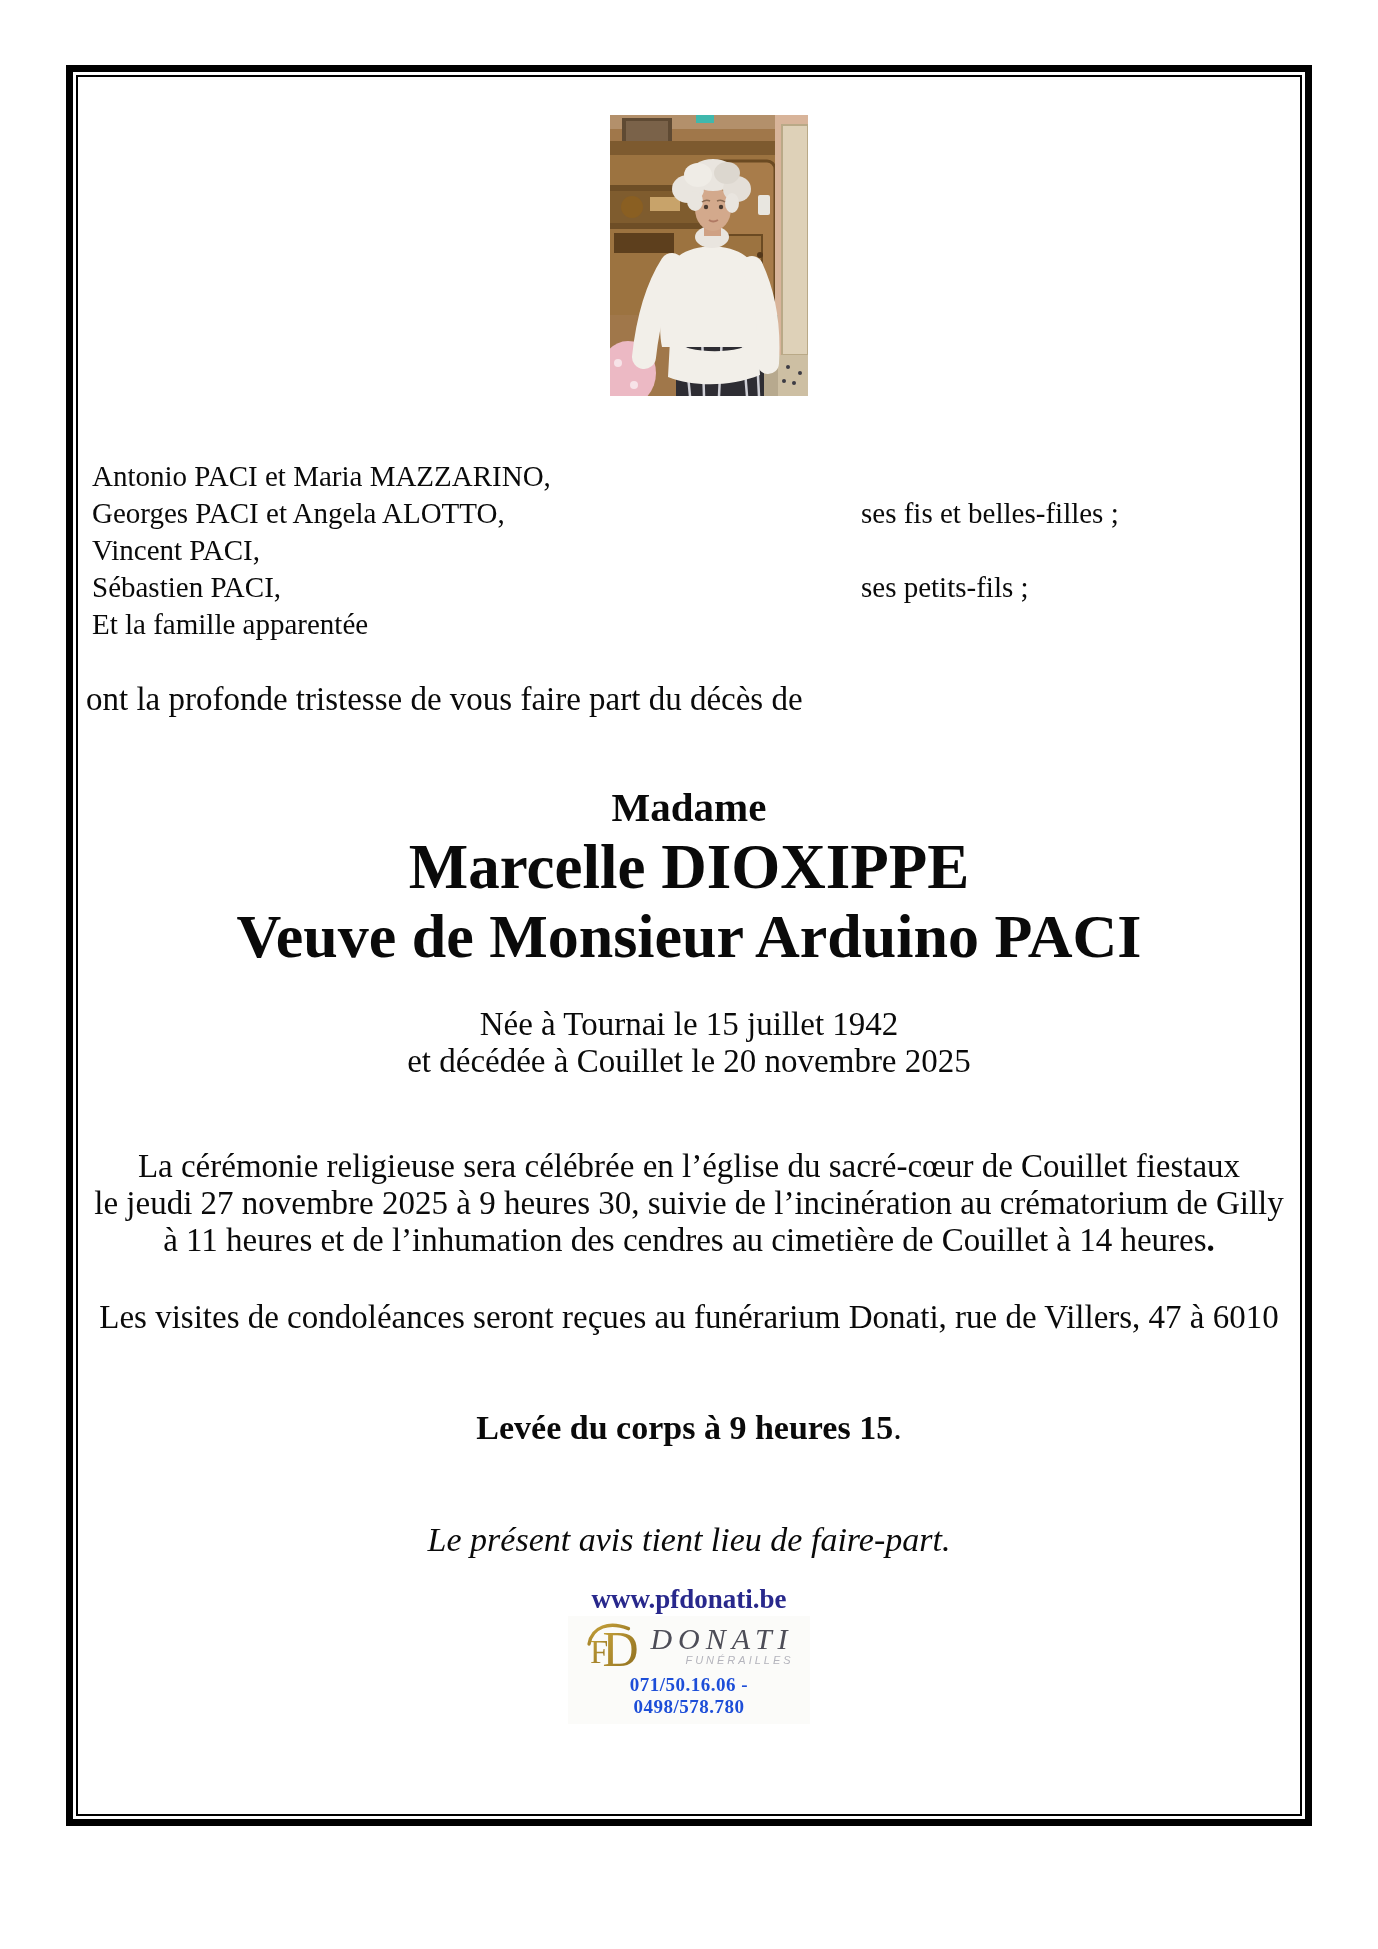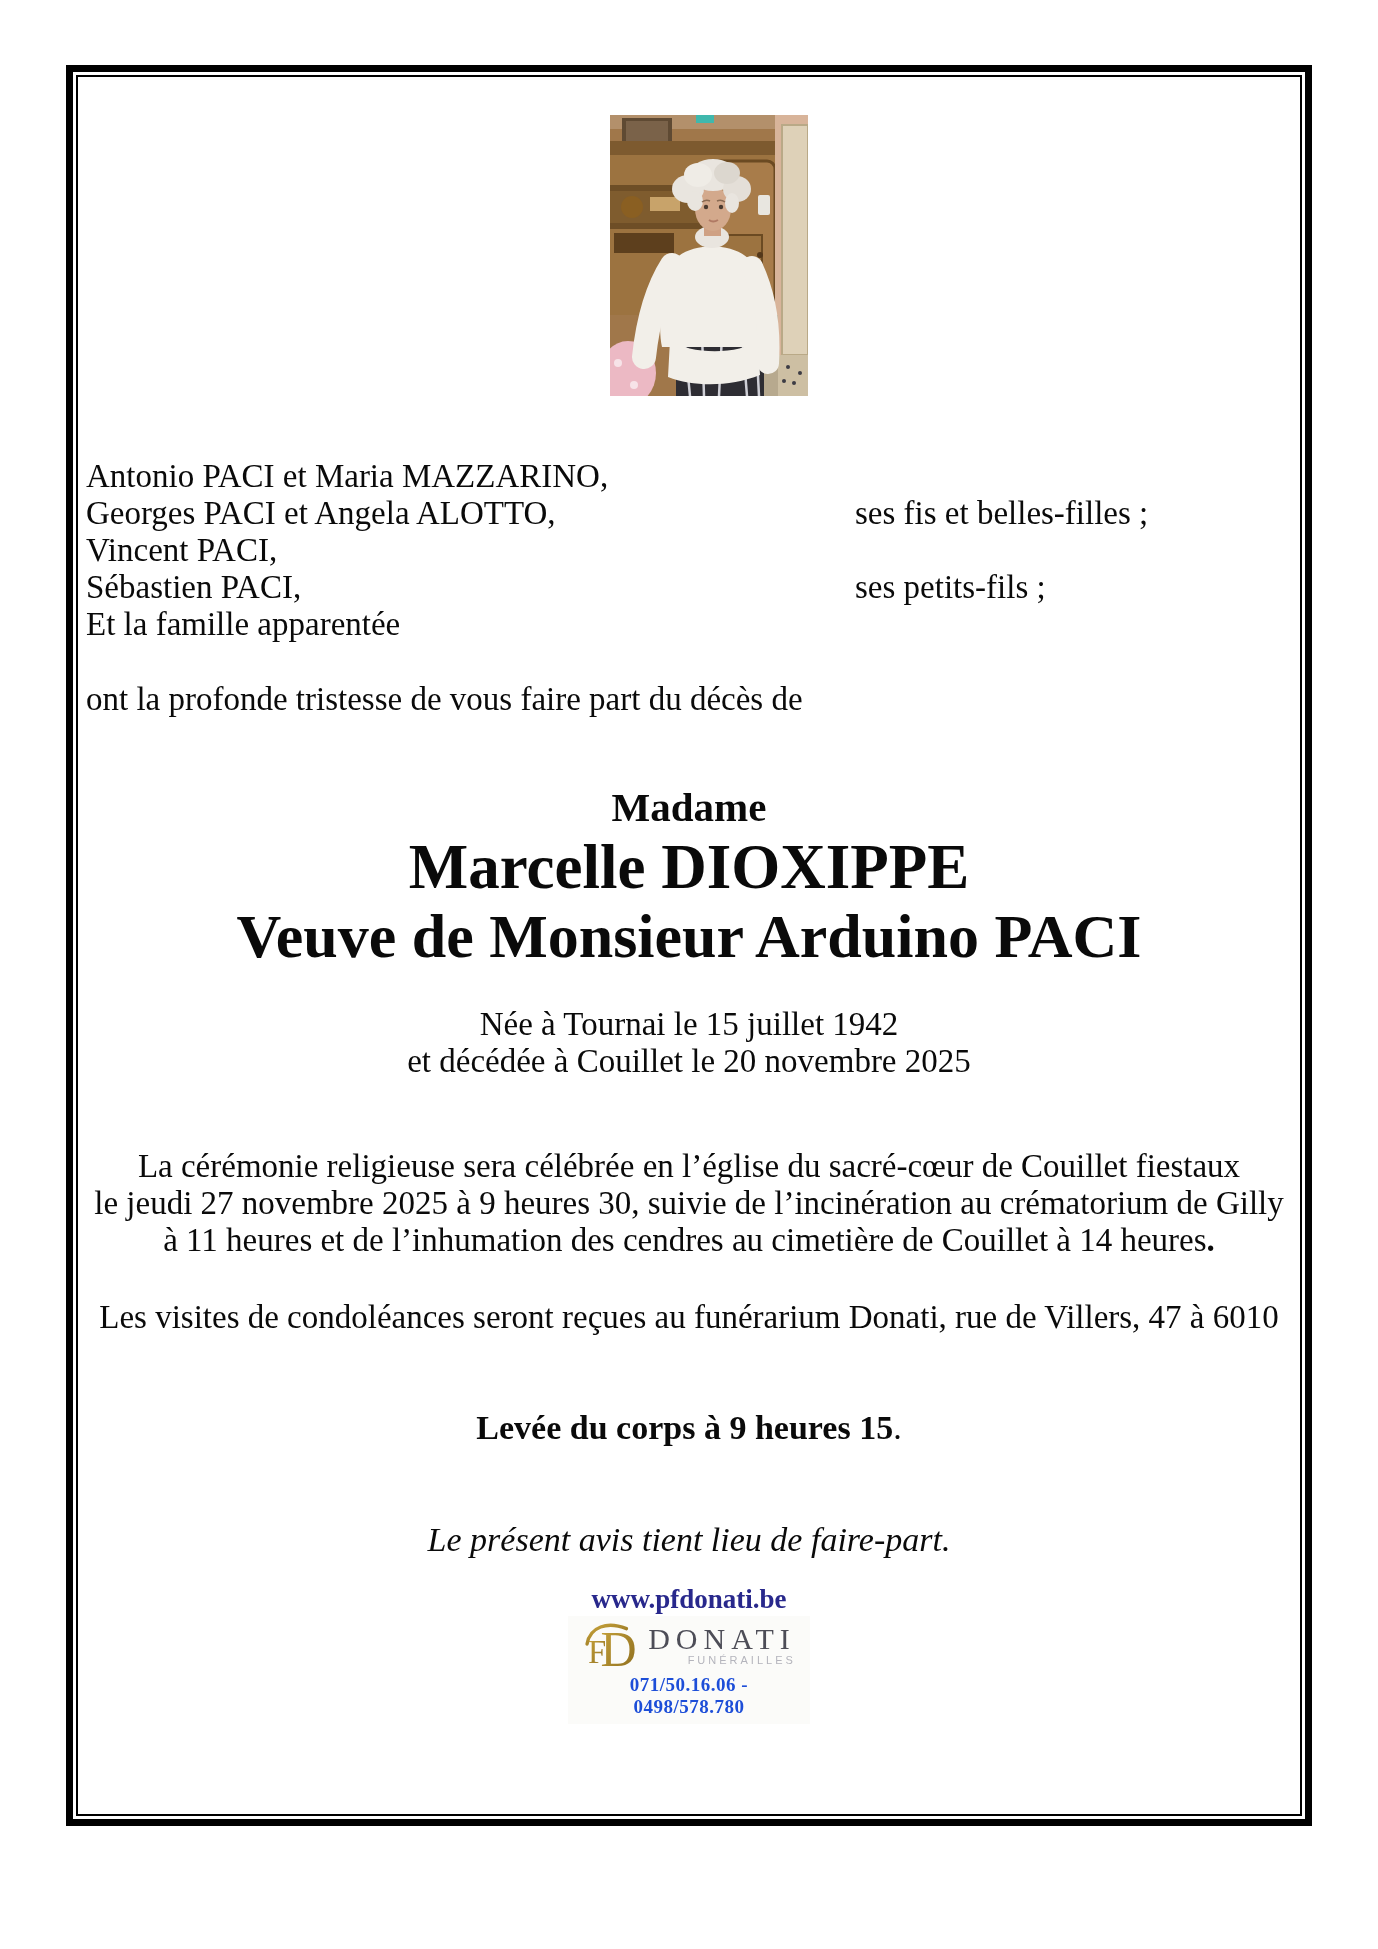--- a/index.html
+++ b/index.html
@@ -24,22 +24,22 @@
     box-sizing:border-box;
     overflow:hidden;
   }
   .photo{
     display:block;
     margin:38px 0 0 532px;
     width:198px;height:281px;
   }
   .family{
     margin-top:62px;
-    padding-left:8px;
-    font-size:33px;line-height:37px;
+    padding-left:14px;
+    font-size:29px;line-height:37px;
   }
   .family-row{position:relative;}
   .family-annotation{position:absolute;left:736px;top:0;white-space:nowrap;margin-left:33px;}
   .intro{
     margin-top:38px;padding-left:8px;
     font-size:33px;line-height:37px;
   }
   .centered{text-align:center;}
   .deceased-title{margin-top:66px;font-size:41px;line-height:46px;font-weight:bold;}
   .deceased-name{margin-top:2px;font-size:63px;line-height:70px;font-weight:bold;}
@@ -52,21 +52,21 @@
   .website{margin-top:24px;font-size:27px;line-height:30px;font-weight:bold;}
   .logo-box{
     margin:2px auto 0 auto;
     width:230px;
     background:#fbfbf9;
     padding:4px 6px 6px 6px;
     text-align:center;
   }
   .logo-row{display:flex;align-items:center;justify-content:center;}
   .monogram{width:62px;height:50px;flex:0 0 auto;}
-  .brand-text{text-align:right;margin-left:4px;}
+  .brand-text{text-align:right;margin-left:4px;font-style:italic;}
   .brand-name{
     font-size:30px;line-height:30px;letter-spacing:6px;
     color:#4d4d57;font-family:"Liberation Serif",serif;
   }
   .brand-sub{
     font-size:11px;line-height:12px;letter-spacing:3px;
     color:#b4b4bc;font-family:"Liberation Sans",sans-serif;
   }
   .phones{
     margin-top:4px;

